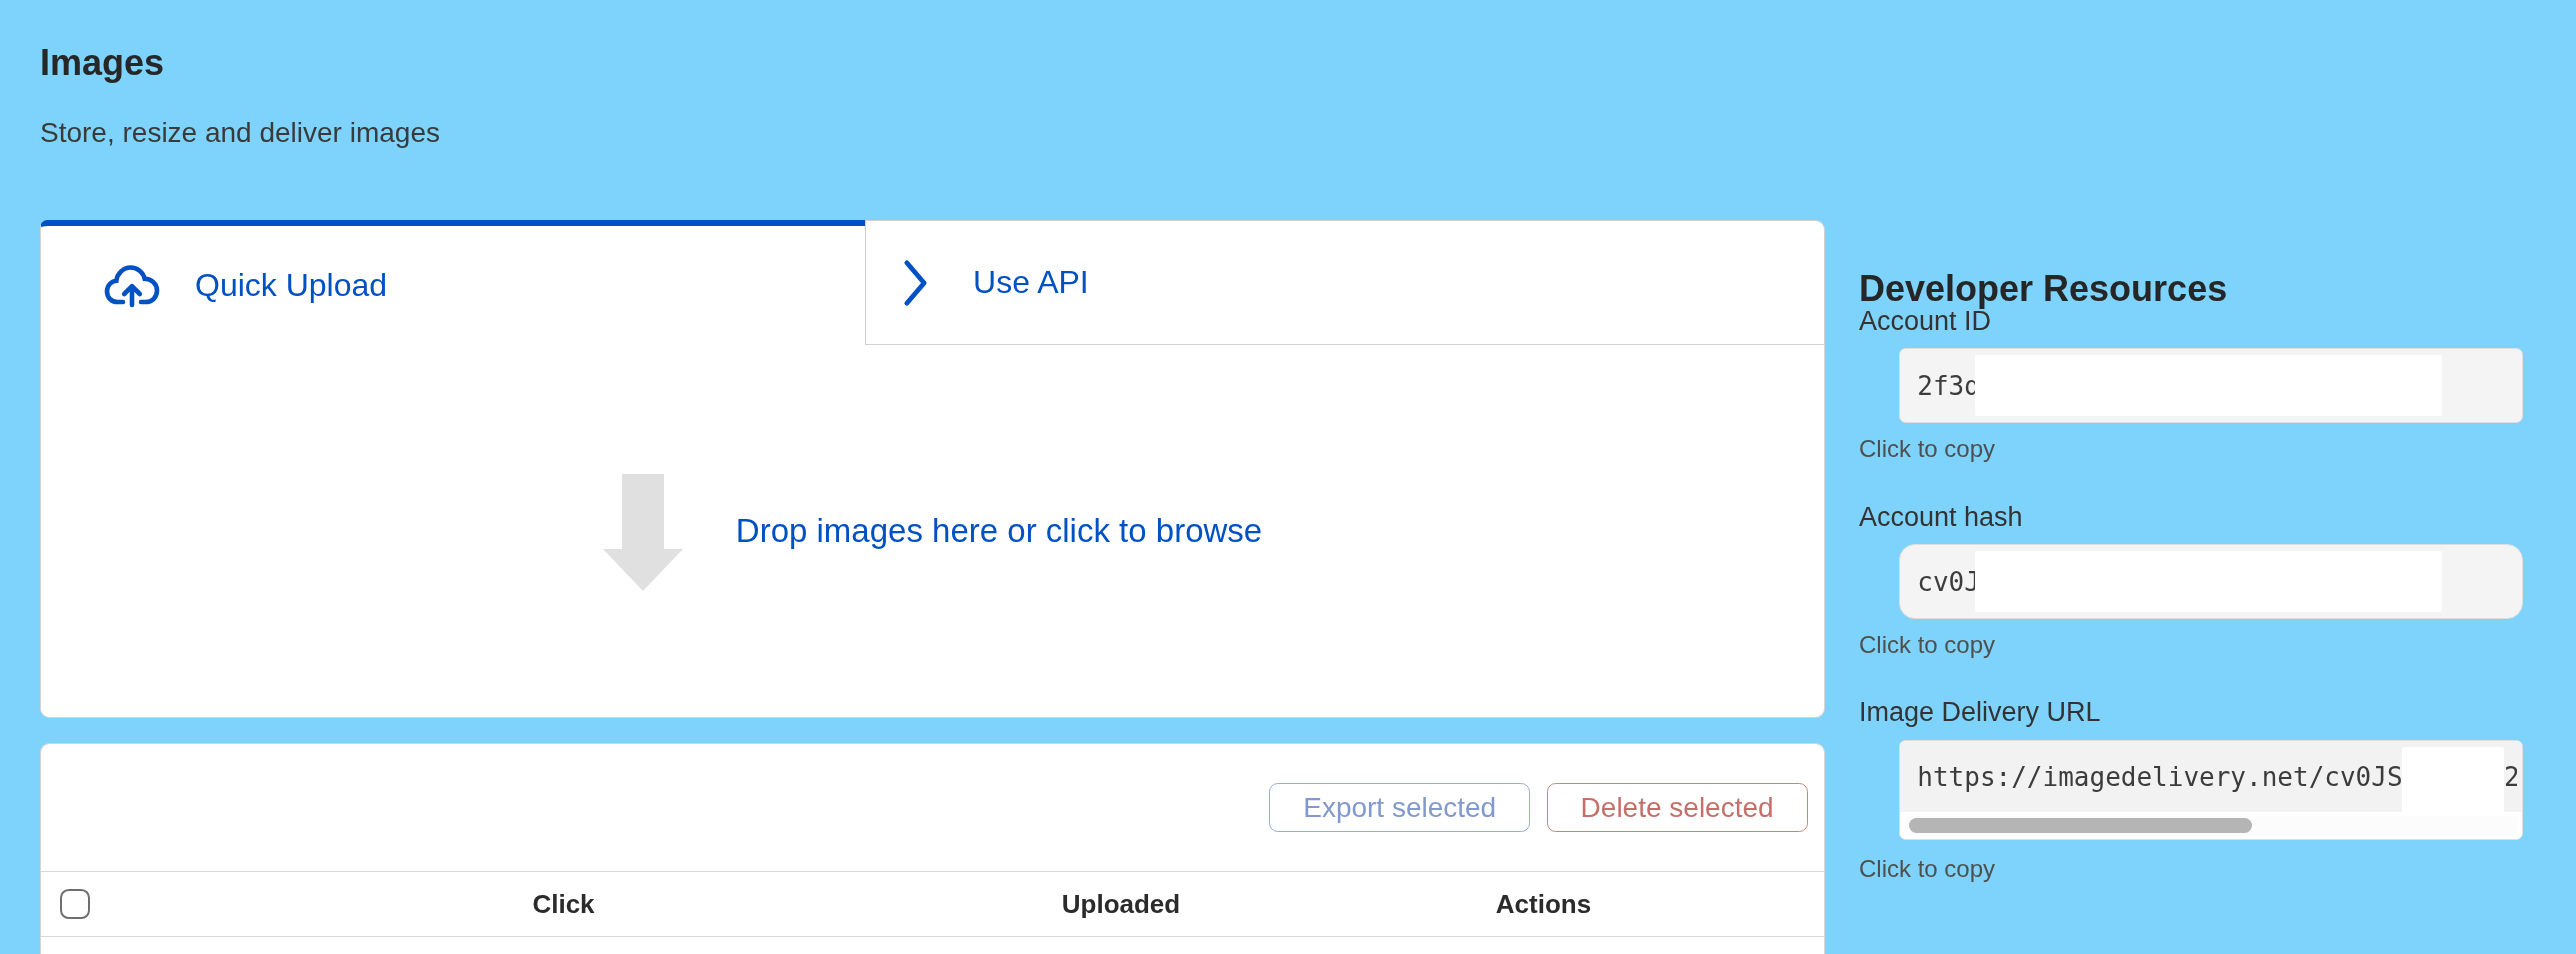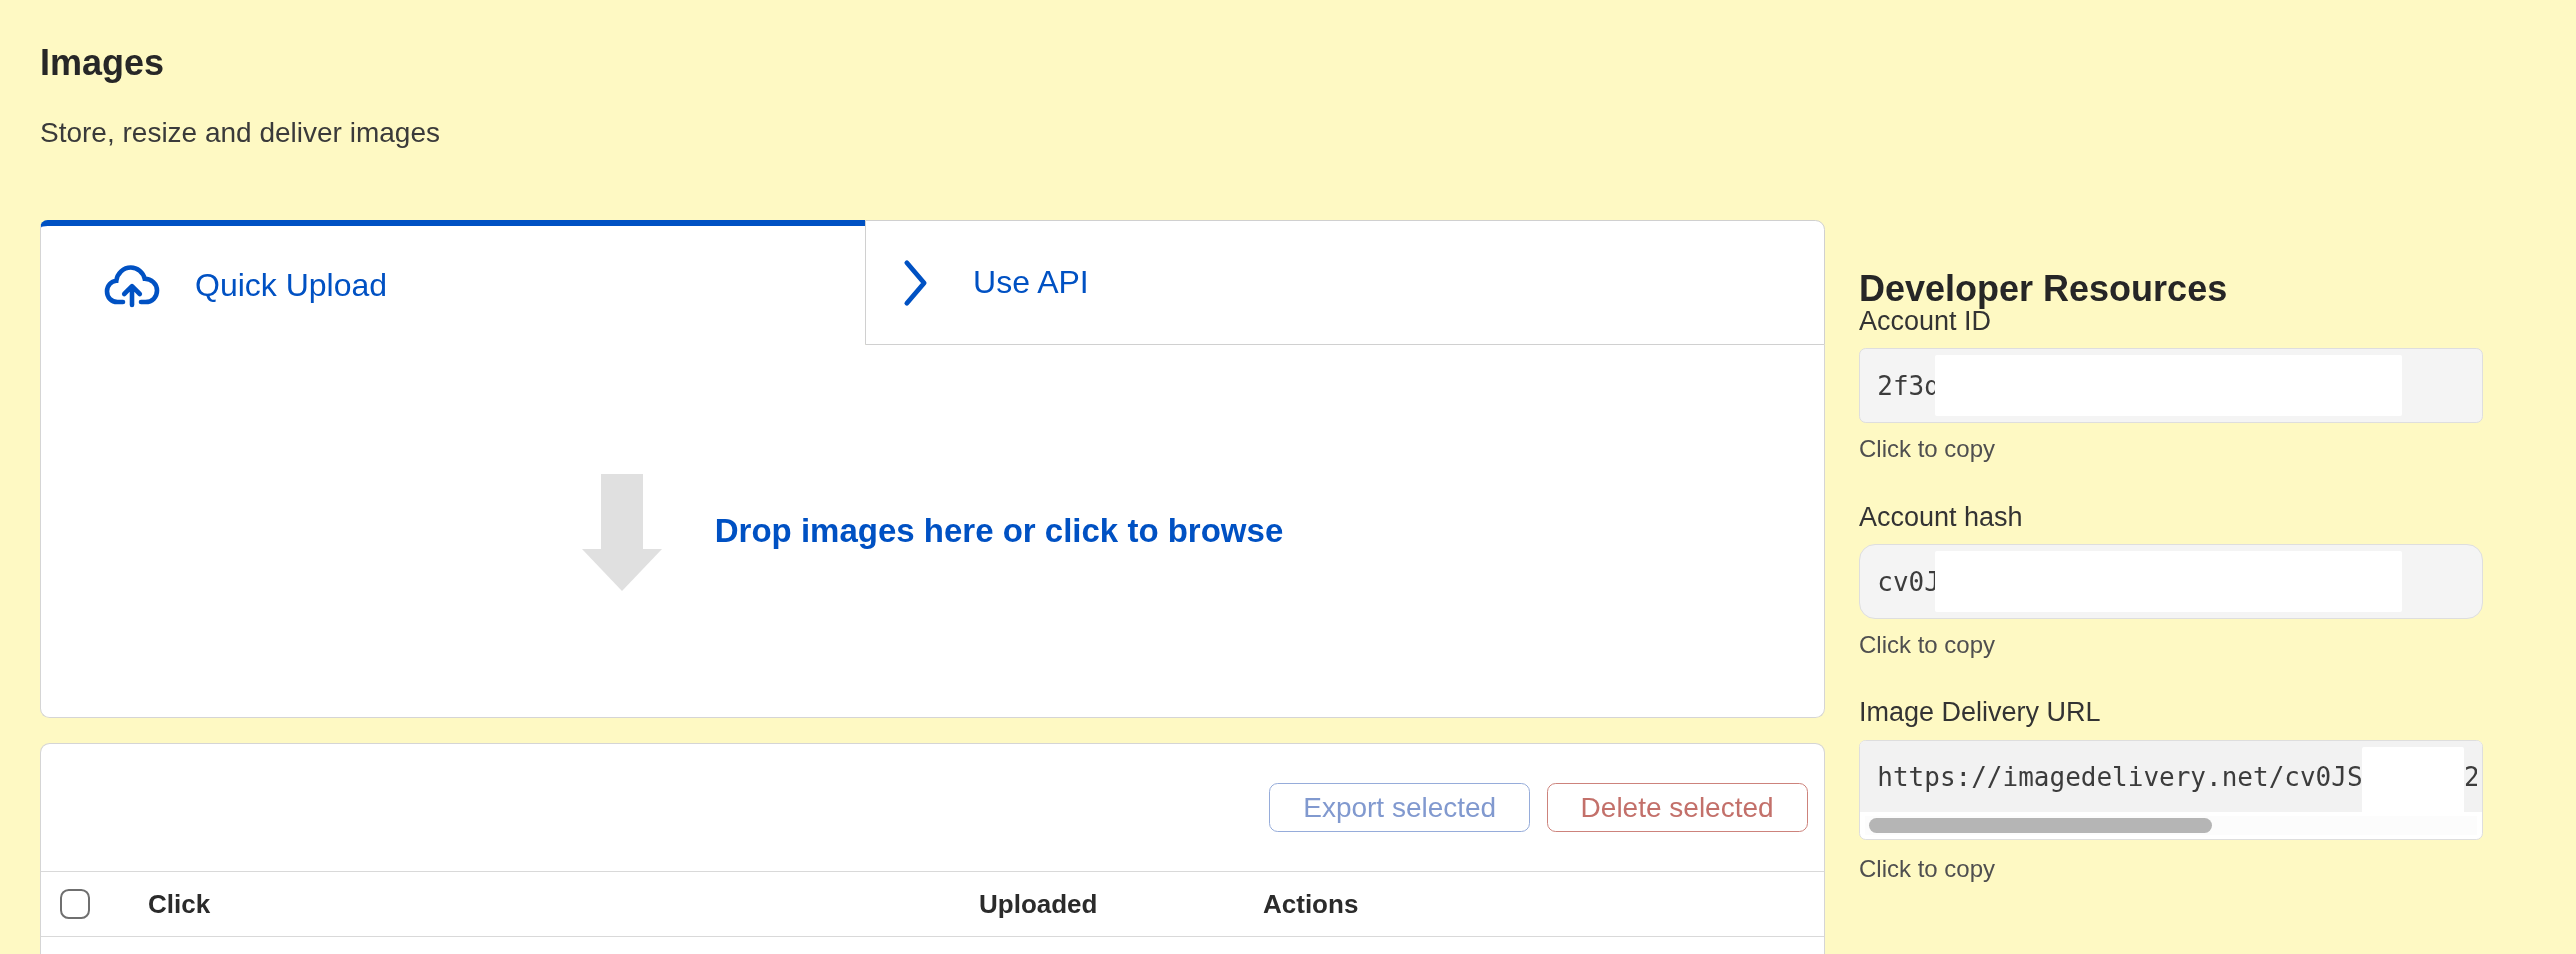--- a/index.html
+++ b/index.html
@@ -1,19 +1,19 @@
 <!DOCTYPE html>
 <html><head>
 <meta charset="utf-8">
 <style>
   * { margin:0; padding:0; box-sizing:border-box; }
   html,body { background:#ffffff; }
   #root {
     position:relative; width:2576px; height:954px; overflow:hidden;
-    background:#fef9c3; font-family:"Liberation Sans", sans-serif; color:#2e2e2e;
+    background:#7dd3fc; font-family:"Liberation Sans", sans-serif; color:#2e2e2e;text-align:center;
   }
 
   
   .page-title { position:absolute; left:40px; top:42px; font-size:36px; font-weight:700; color:#272727; }
   .page-subtitle { position:absolute; left:40px; top:117px; font-size:28px; color:#3a3a3a; }
 
   
   .tabcard { position:absolute; left:40px; top:220px; width:1785px; }
   .tabs { display:flex; height:125px; }
   .tab { display:flex; align-items:center; background:#fff; cursor:pointer; }
@@ -23,21 +23,21 @@
   }
   .tab.inactive {
     width:1024px; border:1.9px solid #d0d0d0; border-top-right-radius:9.6px;
     padding-left:36px; gap:44px;
   }
   .tab-label { font-size:32px; color:#0051c3; white-space:nowrap; }
 
   .panel {
     height:373px; border-left:1.9px solid #d5d5d5; border-right:1.9px solid #d5d5d5;
     border-bottom:1.9px solid #d5d5d5; border-radius:0 0 9.6px 9.6px; background:#fff;
-    display:flex; align-items:center; justify-content:center; gap:52px; cursor:pointer;font-weight:bold;
+    display:flex; align-items:center; justify-content:center; gap:52px; cursor:pointer;
   }
   .drop-arrow { position:relative; width:81px; height:115px; flex:0 0 auto; }
   .drop-arrow .shaft { position:absolute; left:19px; top:0; width:42px; height:77px; background:#e0e0e0; }
   .drop-arrow .head {
     position:absolute; left:0; top:75px; width:0; height:0;
     border-left:40px solid transparent; border-right:40px solid transparent; border-top:42px solid #e0e0e0;
   }
   .drop-text { font-size:33px; color:#0051c3; }
 
   
@@ -65,21 +65,21 @@
   .cell-name { flex:1; padding-left:38px; }
   .cell-up { width:284px; }
   .cell-act { width:561px; }
 
   
   .sb-heading { position:absolute; left:1859px; top:227px; font-size:36px; font-weight:700; color:#262626;margin-top:41px; }
   .sb-label { position:absolute; left:1859px; font-size:27px; color:#333; }
   .sb-hint { position:absolute; left:1859px; font-size:24px; color:#4f4f4f; }
 
   .field {
-    position:absolute; left:1859px; width:624px; height:75px;
+    position:absolute; left:1899px; width:624px; height:75px;
     background:#f4f4f4; border:1.9px solid #dedede; border-radius:6.7px; cursor:pointer;
   }
   .field .val {
     position:absolute; left:17.3px; top:50%; transform:translateY(-50%);
     font-family:"DejaVu Sans Mono", monospace; font-size:26px; color:#3c3c3c; white-space:nowrap;
   }
   .redact { position:absolute; background:#ffffff; border-radius:1.9px; }
   .field .redact { left:75px; top:5.8px; bottom:5.8px; width:467px; }
 
   .field.url { height:100px; background:#fff; }

